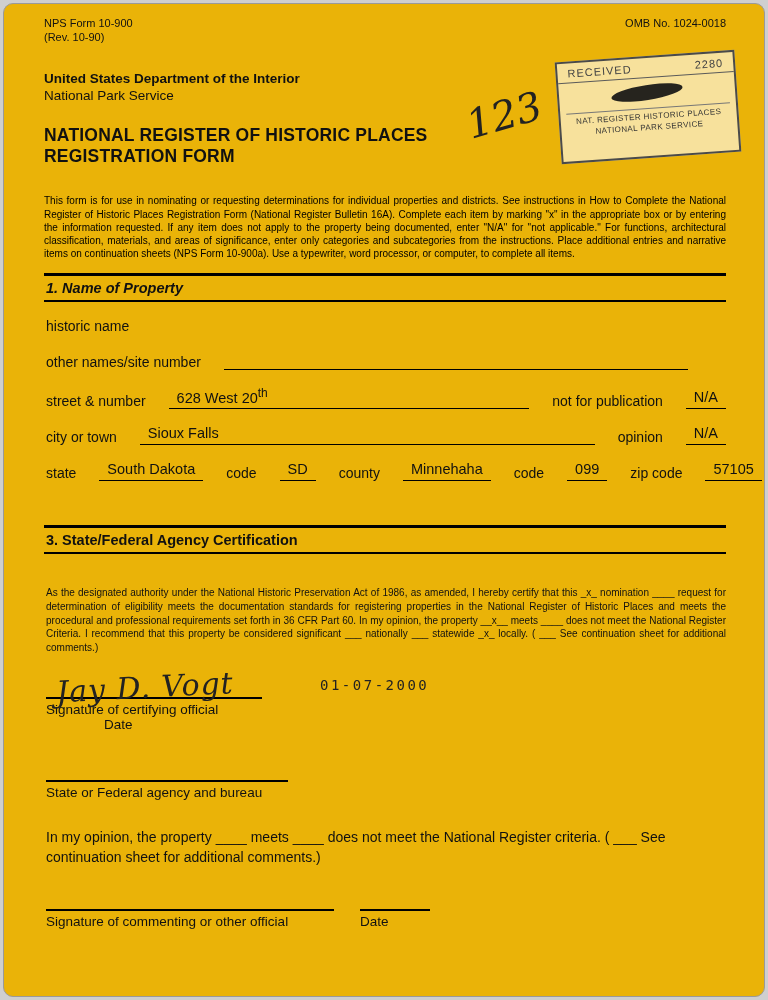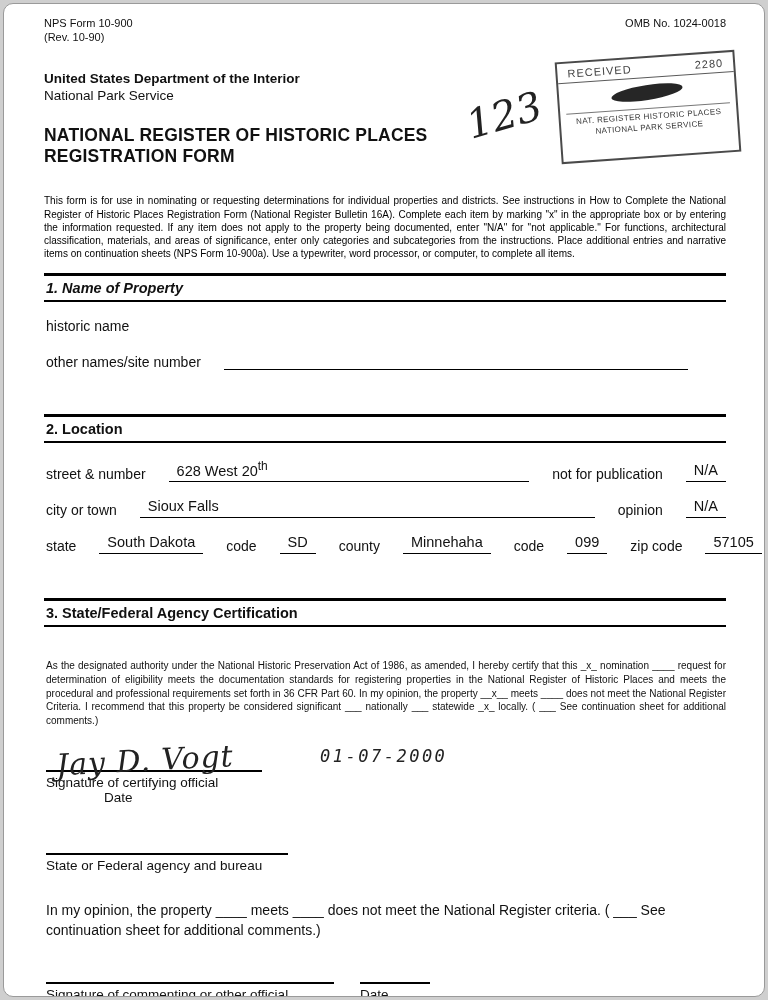--- a/index.html
+++ b/index.html
@@ -1,18 +1,18 @@
 <!DOCTYPE html>
 <html><head>
 <meta charset="utf-8">
 <style>
   html,body { margin:0; padding:0; background:#cfcfcf; font-family:"Liberation Sans", sans-serif; }
   .page {
     position:relative; width:762px; height:994px; margin:3px auto;
-    background:#ffffff; border:1px solid #9a9a9a; border-radius:10px;
+    background:#eab308; border:1px solid #9a9a9a; border-radius:10px;
     overflow:hidden; color:#111; box-sizing:border-box;
     padding:12px 38px 0 40px;
   }
   
   .topbar { display:flex; justify-content:space-between; font-size:11px; line-height:1.3; }
   
   .dept { margin-top:26px; font-weight:bold; font-size:13.5px; }
   .agency { font-size:13.5px; margin-top:2px; }
   .title { margin:22px 0 0 0; font-size:17.5px; font-weight:bold; line-height:1.25; letter-spacing:.2px; }
   
@@ -51,21 +51,21 @@
   
   .cert-text { margin:32px 0 0 2px; font-size:10px; line-height:1.38; text-align:justify; }
   
   .sig-grid { display:flex; align-items:flex-end; margin-left:2px; }
   .sig-line-col { width:216px; border-bottom:2px solid #000; }
   .script {
     font-family:"DejaVu Serif", serif; font-style:italic; font-size:30px;
     transform:rotate(-3deg); margin:14px 0 -7px 10px; color:#222; letter-spacing:1px;
   }
   .date-col { margin-left:58px; }
-  .hand { font-family:"DejaVu Sans Mono", monospace; font-style:italic; font-size:17px;
+  .hand { font-family:"DejaVu Sans Mono", monospace; font-size:14px;
     letter-spacing:2.5px; padding-bottom:6px; color:#222; }
   .sig-labels { display:flex; margin:3px 0 16px 2px; font-size:13.5px;flex-direction:column; }
   .sig-labels .c1 { width:216px; }
   .sig-labels .c2 { margin-left:58px; }
   
   .blank-line { border-bottom:2px solid #000; height:26px; width:242px; margin:22px 0 0 2px; }
   .lbl-under { font-size:13.5px; margin:3px 0 0 2px; }
   
   .opinion-text { margin:28px 0 0 2px; font-size:14px; line-height:1.4; }
   
@@ -115,23 +115,20 @@
   </div>
 
   <div class="field-row">
     <span>historic name</span>
   </div>
   <div class="field-row">
     <span>other names/site number</span>
     <span class="blank grow end-short"><span class="val"></span></span>
   </div>
 
-  <div class="sec-head mt-sec">
-    <h2>2. Location</h2>
-  </div>
 
   <div class="field-row">
     <span>street &amp; number</span>
     <span class="blank grow"><span class="val">628 West 20</span><sup>th</sup></span>
     <span>not for publication</span>
     <span class="blank"><span class="val">N/A</span></span>
   </div>
 
   <div class="field-row">
     <span>city or town</span>

